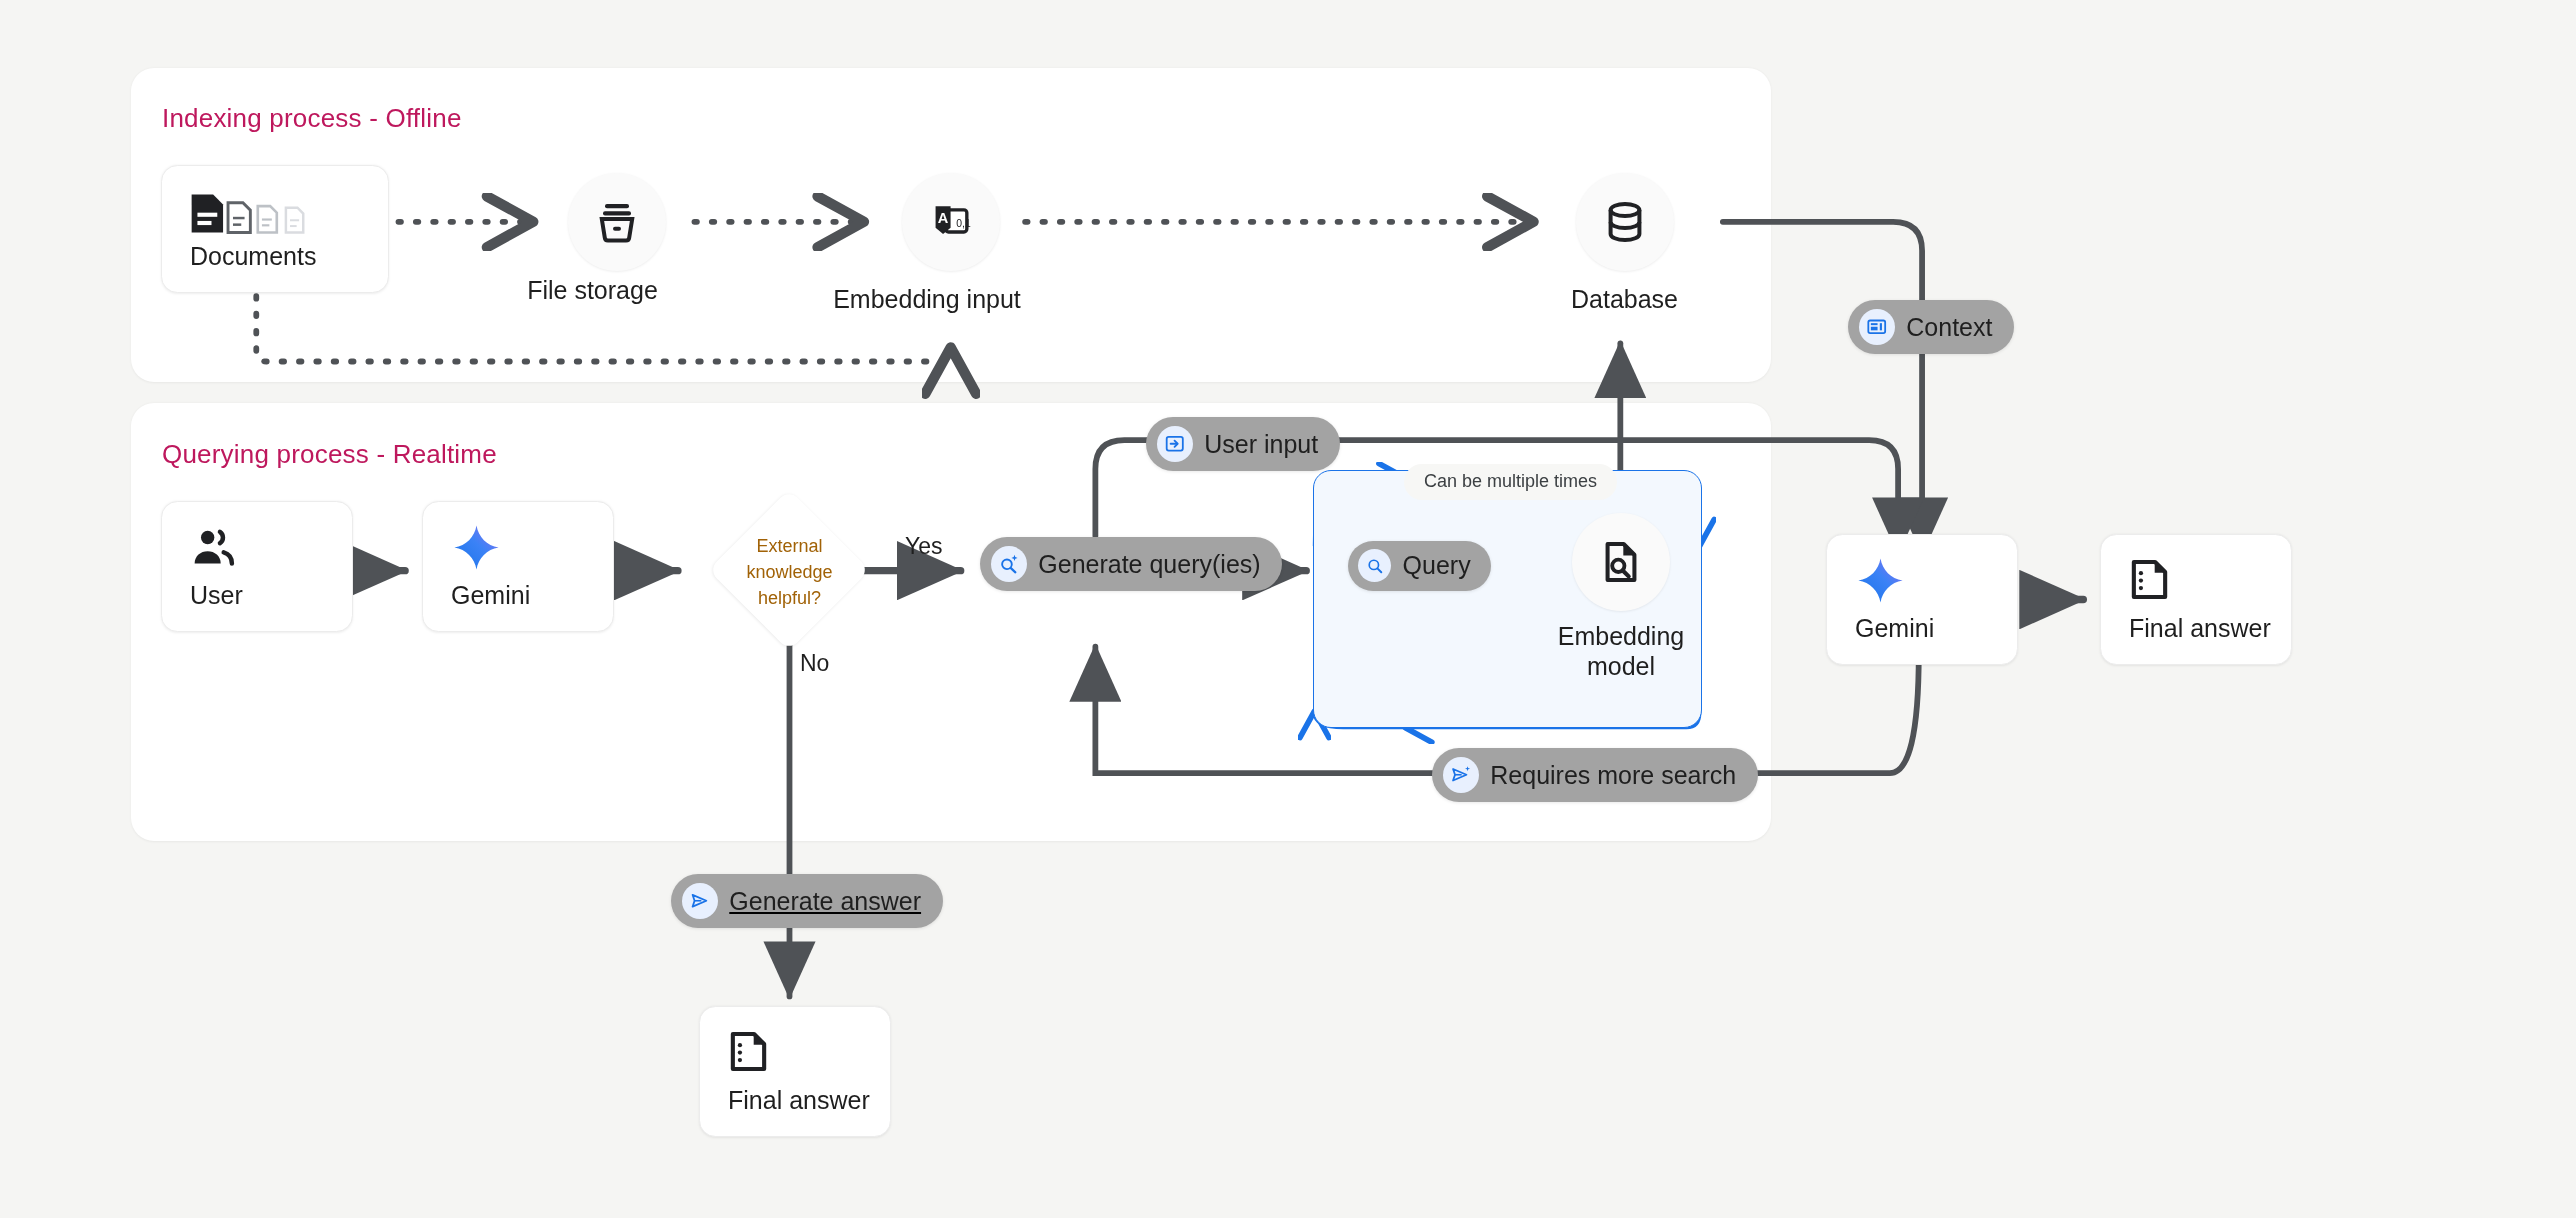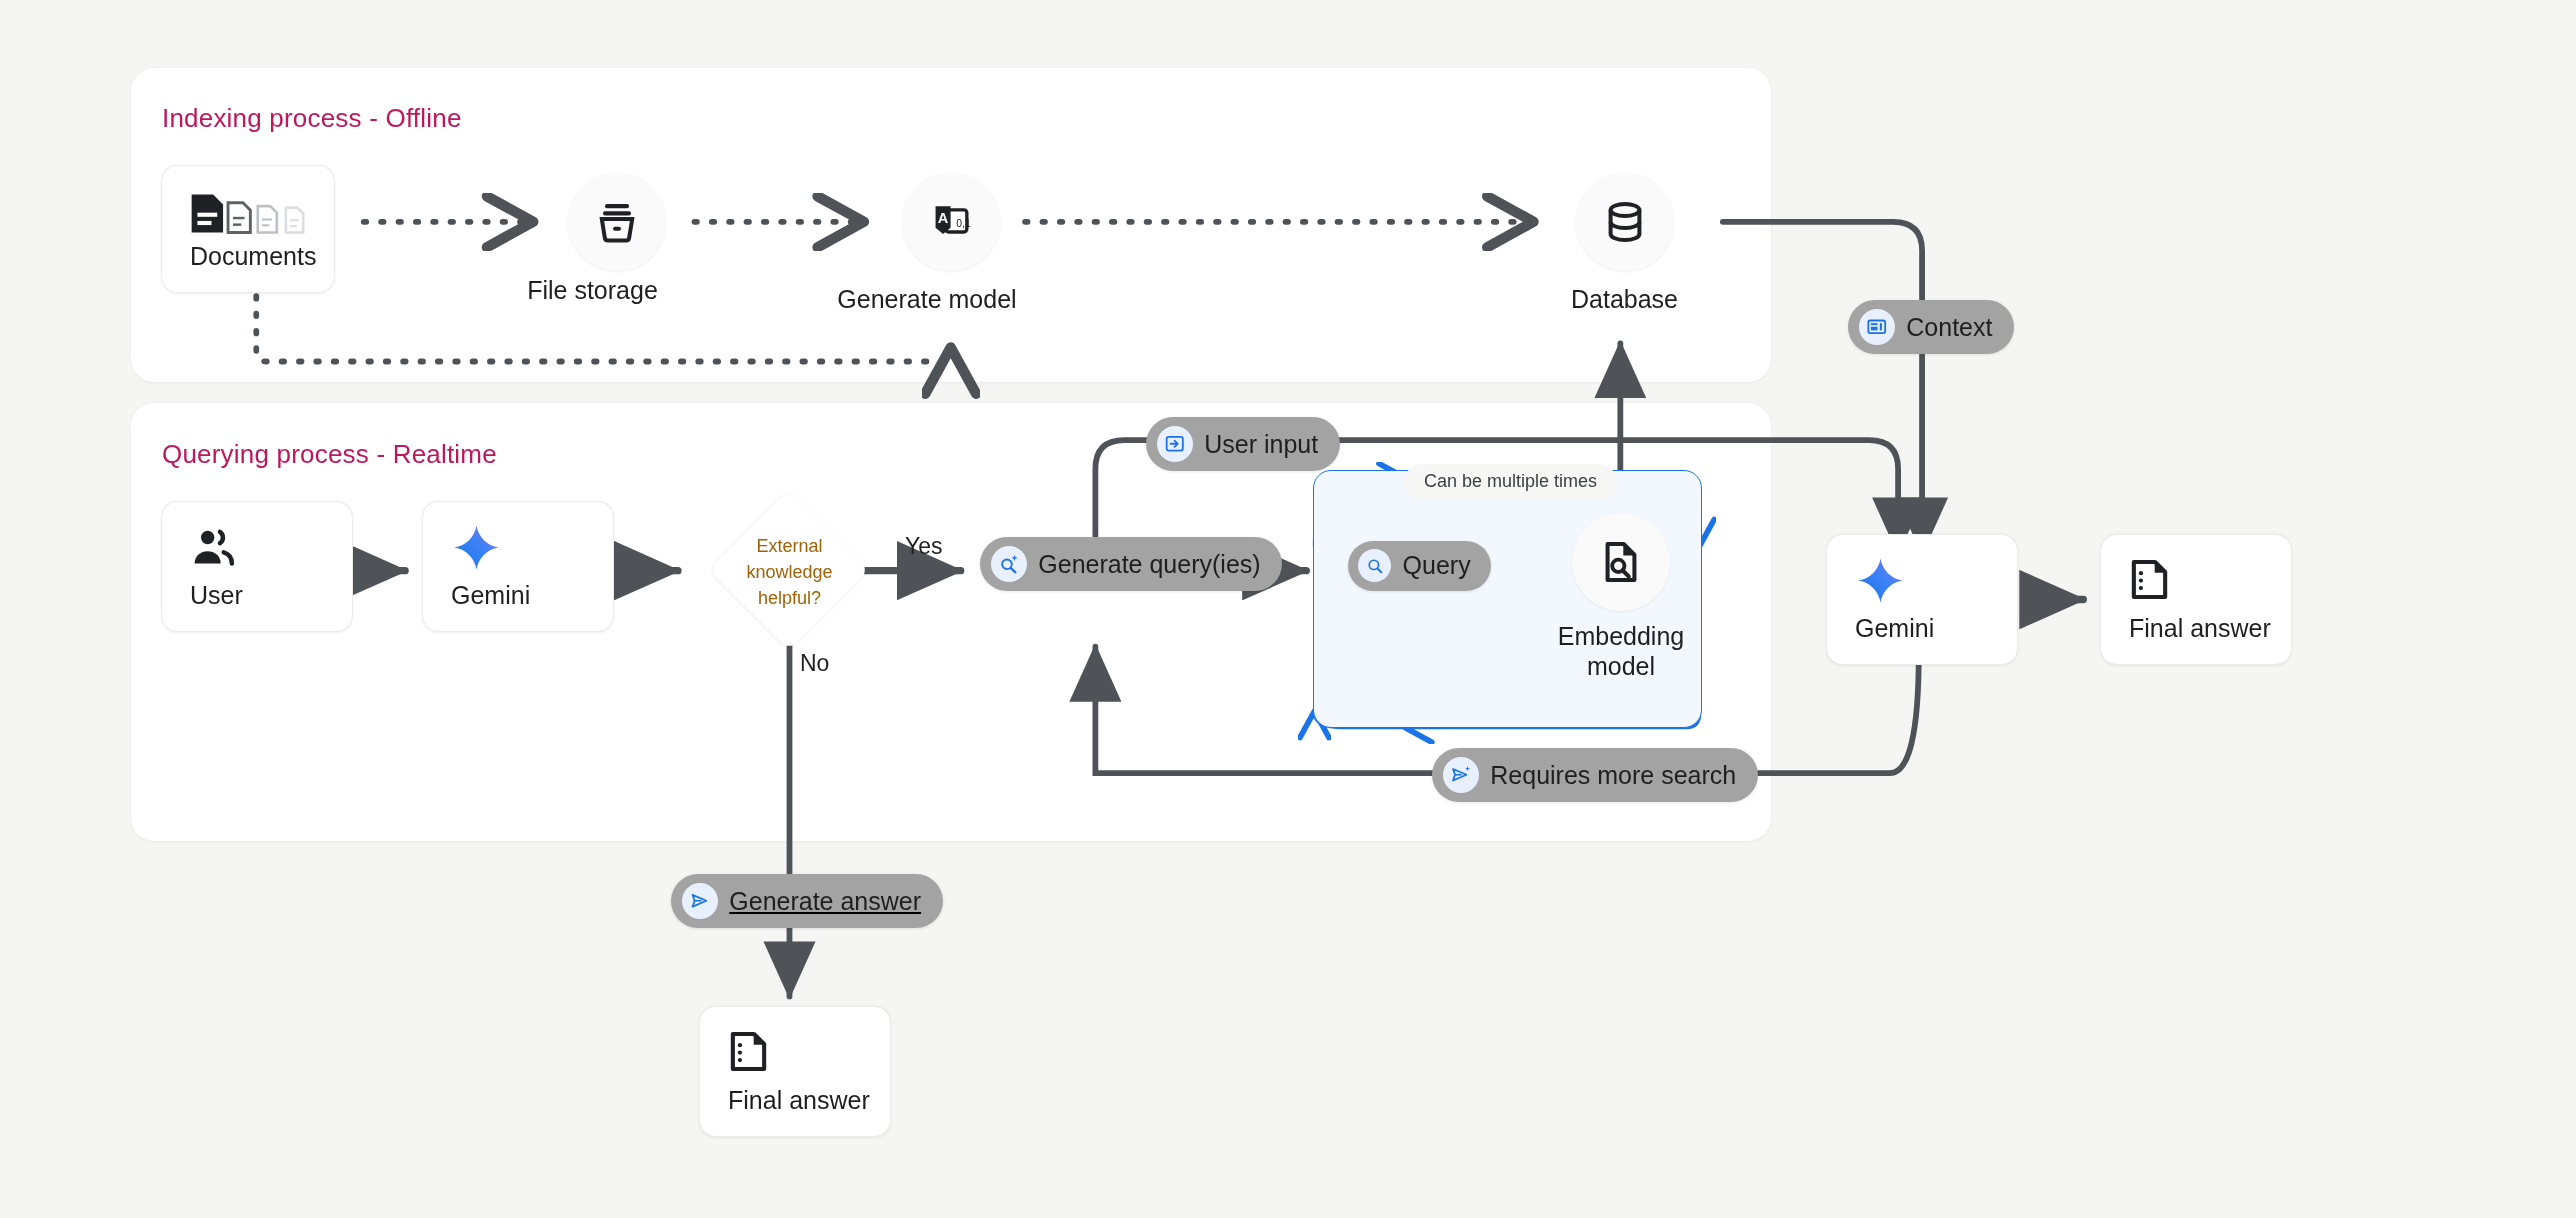--- a/index.html
+++ b/index.html
@@ -91,21 +91,21 @@
     </g>
 
     <g stroke="#1a73e8" fill="none" stroke-width="4" stroke-linecap="round">
       <path d="M1590,660 Q1590,578 1625,578 L1700,578" marker-end="url(#chevblue)"></path>
       <path d="M1930,578 L2020,578 Q2056,578 2056,613 L2056,660" marker-end="url(#chevblue)"></path>
       <path d="M2056,860 L2056,862 Q2056,880 2040,880 L1700,880" marker-end="url(#chevblue)"></path>
       <path d="M1700,880 L1625,880 Q1590,880 1590,862 L1590,860" marker-end="url(#chevblue)"></path>
     </g>
   </svg>
 
-  <div class="card" style="left:161px;top:165px;width:174px;height:128px;">
+  <div class="card" style="left:161px;top:165px;width:228px;height:128px;">
     <div class="ic">
       <svg width="124" height="45" viewBox="0 0 150 54">
         <g>
           <path d="M2,4 h26 l12,12 v34 h-38 z" fill="#202124"></path>
           <rect x="9" y="26" width="24" height="5" fill="#fff"></rect>
           <rect x="9" y="36" width="17" height="5" fill="#fff"></rect>
           <path d="M46,14 h18 l9,9 v27 h-27 z" fill="none" stroke="#5f6368" stroke-width="3.5"></path>
           <rect x="52" y="31" width="14" height="3" fill="#5f6368"></rect>
           <rect x="52" y="39" width="10" height="3" fill="#5f6368"></rect>
           <path d="M82,18 h15 l8,8 v24 h-23 z" fill="none" stroke="#bdc1c6" stroke-width="3.2"></path>
@@ -131,21 +131,21 @@
   <div class="circ-lbl" style="left:503px;top:276px;width:179px;">File storage</div>
 
   <div class="circ" style="left:902px;top:173px;">
     <svg width="50" height="50" viewBox="0 0 24 24">
       <rect x="9.4" y="6.2" width="10.2" height="10.6" rx="1.4" fill="#fff" stroke="#202124" stroke-width="1.6"></rect>
       <text x="14.5" y="14.2" font-size="5" fill="#202124" font-family="Liberation Sans, sans-serif">0,1</text>
       <path d="M4.6,4.4 h7.2 v10.4 l-3.6,2.9 l-3.6,-2.9 z" fill="#202124"></path>
       <text x="8.2" y="12.3" font-size="7" font-weight="bold" fill="#fff" text-anchor="middle" font-family="Liberation Sans, sans-serif">A</text>
     </svg>
   </div>
-  <div class="circ-lbl" style="left:827px;top:285px;width:200px;">Generate model</div>
+  <div class="circ-lbl" style="left:827px;top:285px;width:200px;">Embedding input</div>
 
   <div class="circ" style="left:1576px;top:173px;">
     <svg width="48" height="48" viewBox="0 0 24 24">
       <ellipse cx="12" cy="6" rx="7.2" ry="3" fill="none" stroke="#202124" stroke-width="2"></ellipse>
       <path d="M4.8,6 v12 c0,1.7 3.2,3 7.2,3 s7.2,-1.3 7.2,-3 v-12" fill="none" stroke="#202124" stroke-width="2"></path>
       <path d="M4.8,12 c0,1.7 3.2,3 7.2,3 s7.2,-1.3 7.2,-3" fill="none" stroke="#202124" stroke-width="2"></path>
     </svg>
   </div>
   <div class="circ-lbl" style="left:1535px;top:285px;width:179px;">Database</div>
 

